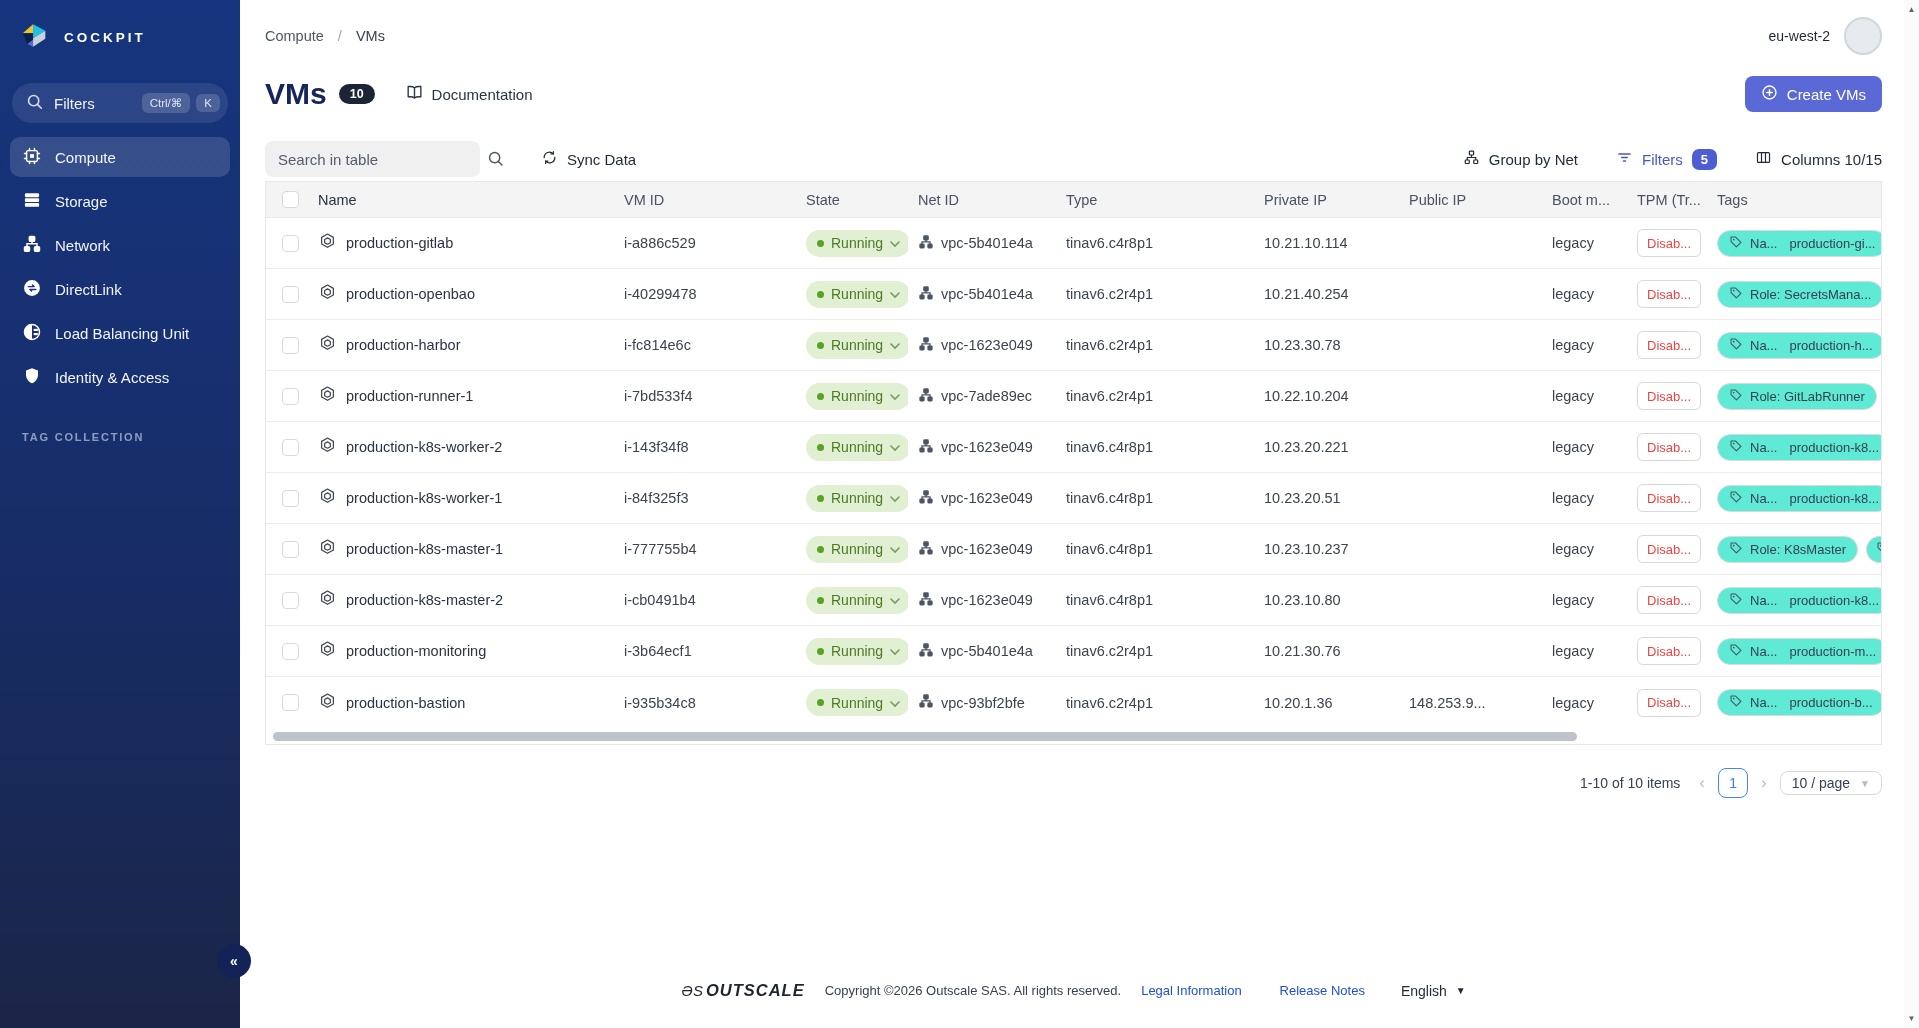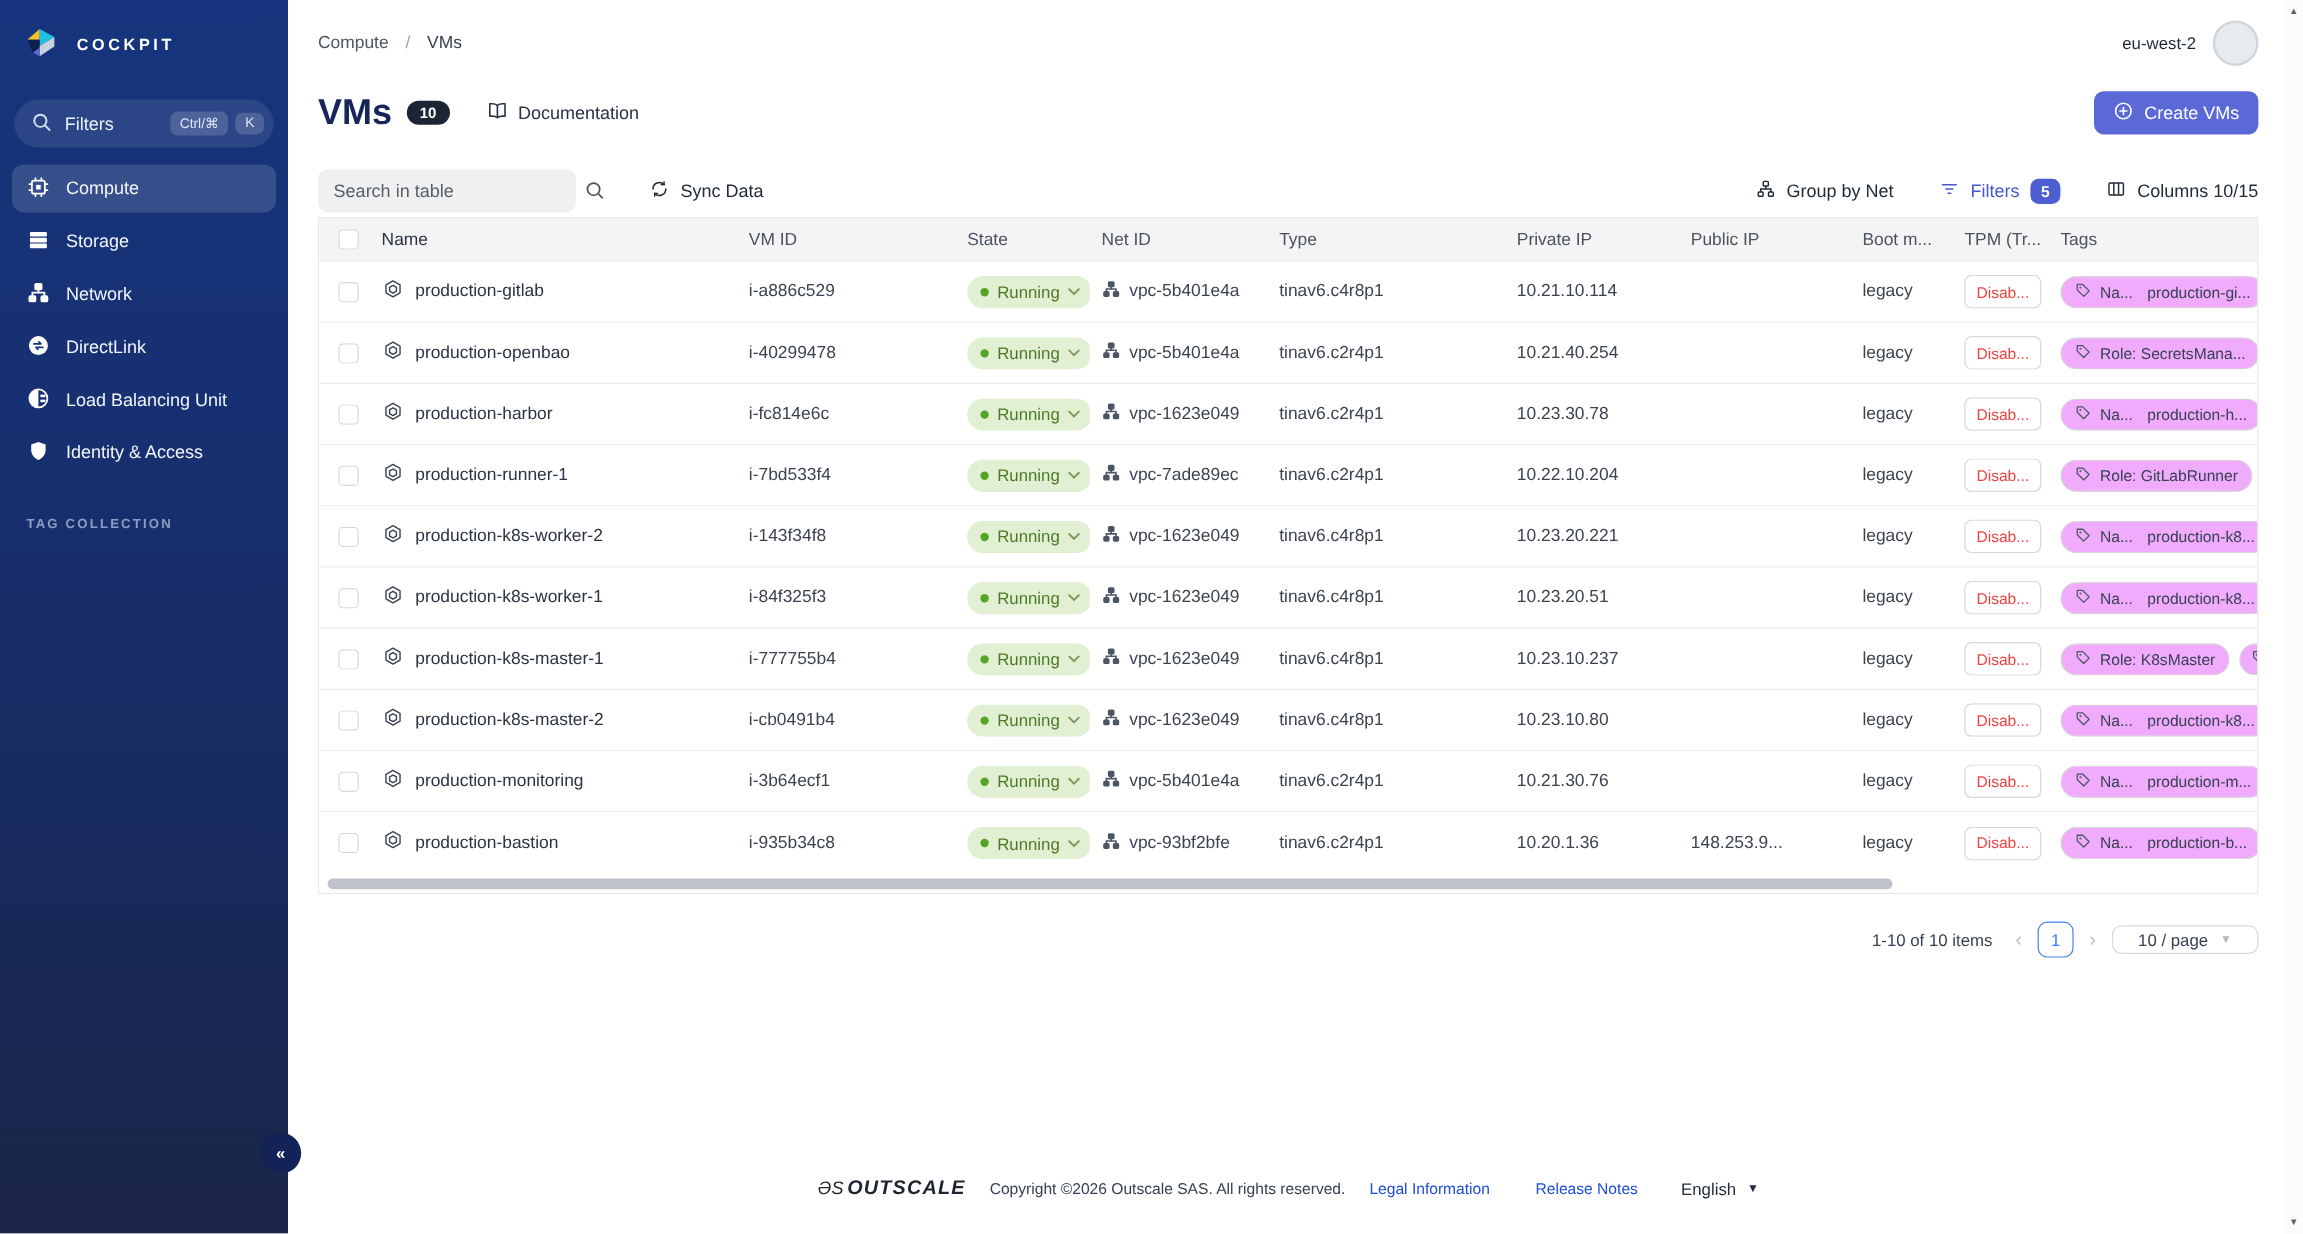--- a/index.html
+++ b/index.html
@@ -69,35 +69,35 @@
   .cell.name-col { padding-left:4px; display:flex; align-items:center; gap:9px; color:#2a3342; }
   .checkbox { width:17px; height:17px; border:1.5px solid #d5d9de; border-radius:4px; background:#fff; cursor:pointer; }
   .state-badge { display:inline-flex; align-items:center; gap:7px; background:#e1efd3; border-radius:14px;
     height:27px; padding:0 10px 0 11px; cursor:pointer; }
   .state-dot { width:7px; height:7px; border-radius:50%; background:#56a326; }
   .state-text { font-size:14px; color:#4c7a24; }
   .net-cell { display:flex; align-items:center; gap:7px; color:#3c4350; }
   .tpm-btn { border:1px solid #d9d9d9; background:#fff; border-radius:6px; height:28px; padding:0 9px;
     font-size:13px; color:#ef4444; font-family:inherit; cursor:pointer; box-shadow:0 1px 1px rgba(0,0,0,.03); }
   .tags-cell { display:flex; align-items:center; gap:8px; padding-left:10px; overflow:hidden; }
-  .chip { display:inline-flex; align-items:center; gap:7px; border:1px solid #d9d9d9; background:#f0abfc;
+  .chip { display:inline-flex; align-items:center; gap:7px; border:1px solid #d9d9d9; background:#5eead4;
     border-radius:14px; height:27px; padding:0 11px; font-size:13px; color:#374151; white-space:nowrap; flex:0 0 auto; }
   .chip .chip-val { margin-left:5px; }
   .chip.sliver { padding:0 0 0 9px; border-right:none; border-radius:14px 0 0 14px; overflow:hidden; }
   .hscroll { position:absolute; left:7px; bottom:3px; height:9px; width:1304px; background:#bfc3c9; border-radius:5px; cursor:pointer; }
   .table-pad { height:16px; background:#fff; }
 
   
   .pagination { display:flex; align-items:center; justify-content:flex-end; gap:10px; margin-top:22px; height:32px; }
   .pg-summary { font-size:14px; color:#374151; margin-right:6px; }
   .pg-arrow { color:#b9bdc4; font-size:17px; cursor:pointer; padding:0 3px; background:none; border:none; font-family:inherit; }
   .pg-page { width:30px; height:30px; border:1px solid #4285f4; color:#3b7cf7; background:#fff; border-radius:8px;
     font-size:14px; font-family:inherit; cursor:pointer; }
   .pg-size { display:flex; align-items:center; gap:10px; border:1px solid #d9d9d9; border-radius:8px; height:24px;
-    padding:0 21px; font-size:14px; color:#374151; cursor:pointer; background:#fff;justify-content:space-between; }
+    padding:0 11px; font-size:14px; color:#374151; cursor:pointer; background:#fff;justify-content:space-between; }
   .pg-size .caret { color:#b6bac1; font-size:10px; }
 
   
   .footer { margin-top:auto; margin-bottom:28px; display:flex; align-items:center; justify-content:center; gap:20px; }
   .brand { display:flex; align-items:baseline; gap:3px; color:#1e2430; cursor:default; }
   .brand .ds { font-size:15px; font-weight:400; font-style:italic; }
   .brand .brand-name { font-size:16.5px; font-weight:800; font-style:italic; letter-spacing:1px; }
   .copyright { font-size:13px; color:#374151; }
   .foot-link { font-size:13px; color:#1d4ed8; cursor:pointer; }
   .foot-link.release { margin-left:18px; }

